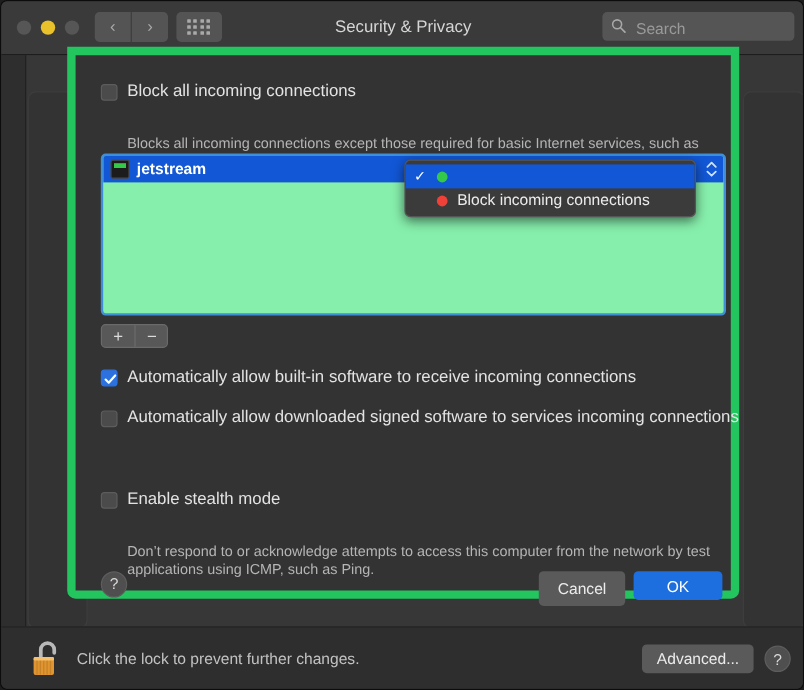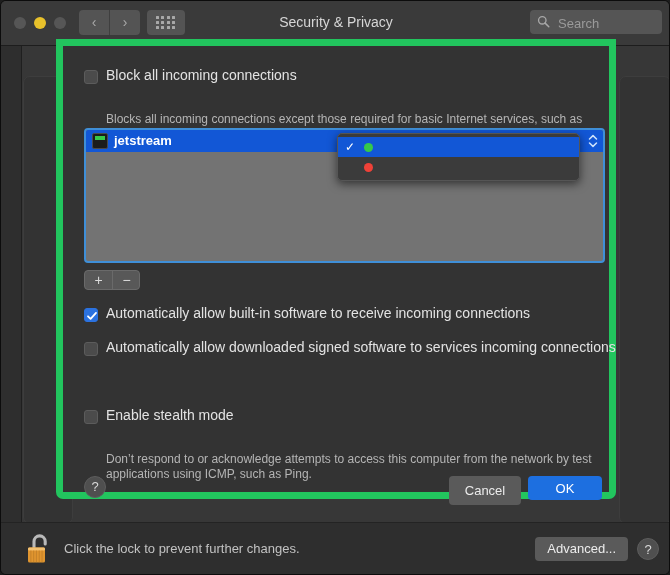--- a/index.html
+++ b/index.html
@@ -90,21 +90,21 @@
     left: 0; top: 13px;
     width: 670px;
     text-align: center;
     font-size: 14px;
     color: #d6d6d6;
   }
 
   #searchbox {
     position: absolute;
     right: 9px; top: 9px;
-    width: 132px; height: 24px;
+    width: 160px; height: 24px;
     background: #555555;
     border-radius: 4px;
   }
   #search-icon {
     position: absolute;
     left: 7px; top: 5px;
     width: 13px; height: 13px;
   }
   #search-input {
     position: absolute;
@@ -241,21 +241,21 @@
     color: #b5b5b5;
     line-height: 15px;
     margin-top: 24px;
   }
 
   
   #listbox {
     position: absolute;
     left: 21px; top: 82px;
     width: 521px; height: 135px;
-    background: #737373;
+    background: #86efac;
     border: 2px solid #3f8fd8;
     border-radius: 4px;
     box-sizing: border-box;
     overflow: hidden;
   }
   #list-row {
     position: absolute;
     left: 0; top: 0;
     width: 517px; height: 22px;
     background: #1257d6;
@@ -453,20 +453,21 @@
       </div>
     </div>
 
     <div id="popup">
       <div class="popup-item sel">
         <span class="popup-check">✓</span>
         <span class="popup-dot" style="background:#35c94a;"></span>
       </div>
       <div class="popup-item">
         <span class="popup-dot" style="background:#ef4138;"></span>
+        <span class="popup-text">Block incoming connections</span>
       </div>
     </div>
 
     <div id="addrem">
       <div id="btn-add" class="seg">+</div>
       <div id="btn-rem" class="seg">−</div>
     </div>
 
     <div class="chk on" style="left:21px; top:262px;">
       <svg width="12" height="12" viewBox="0 0 12 12">

